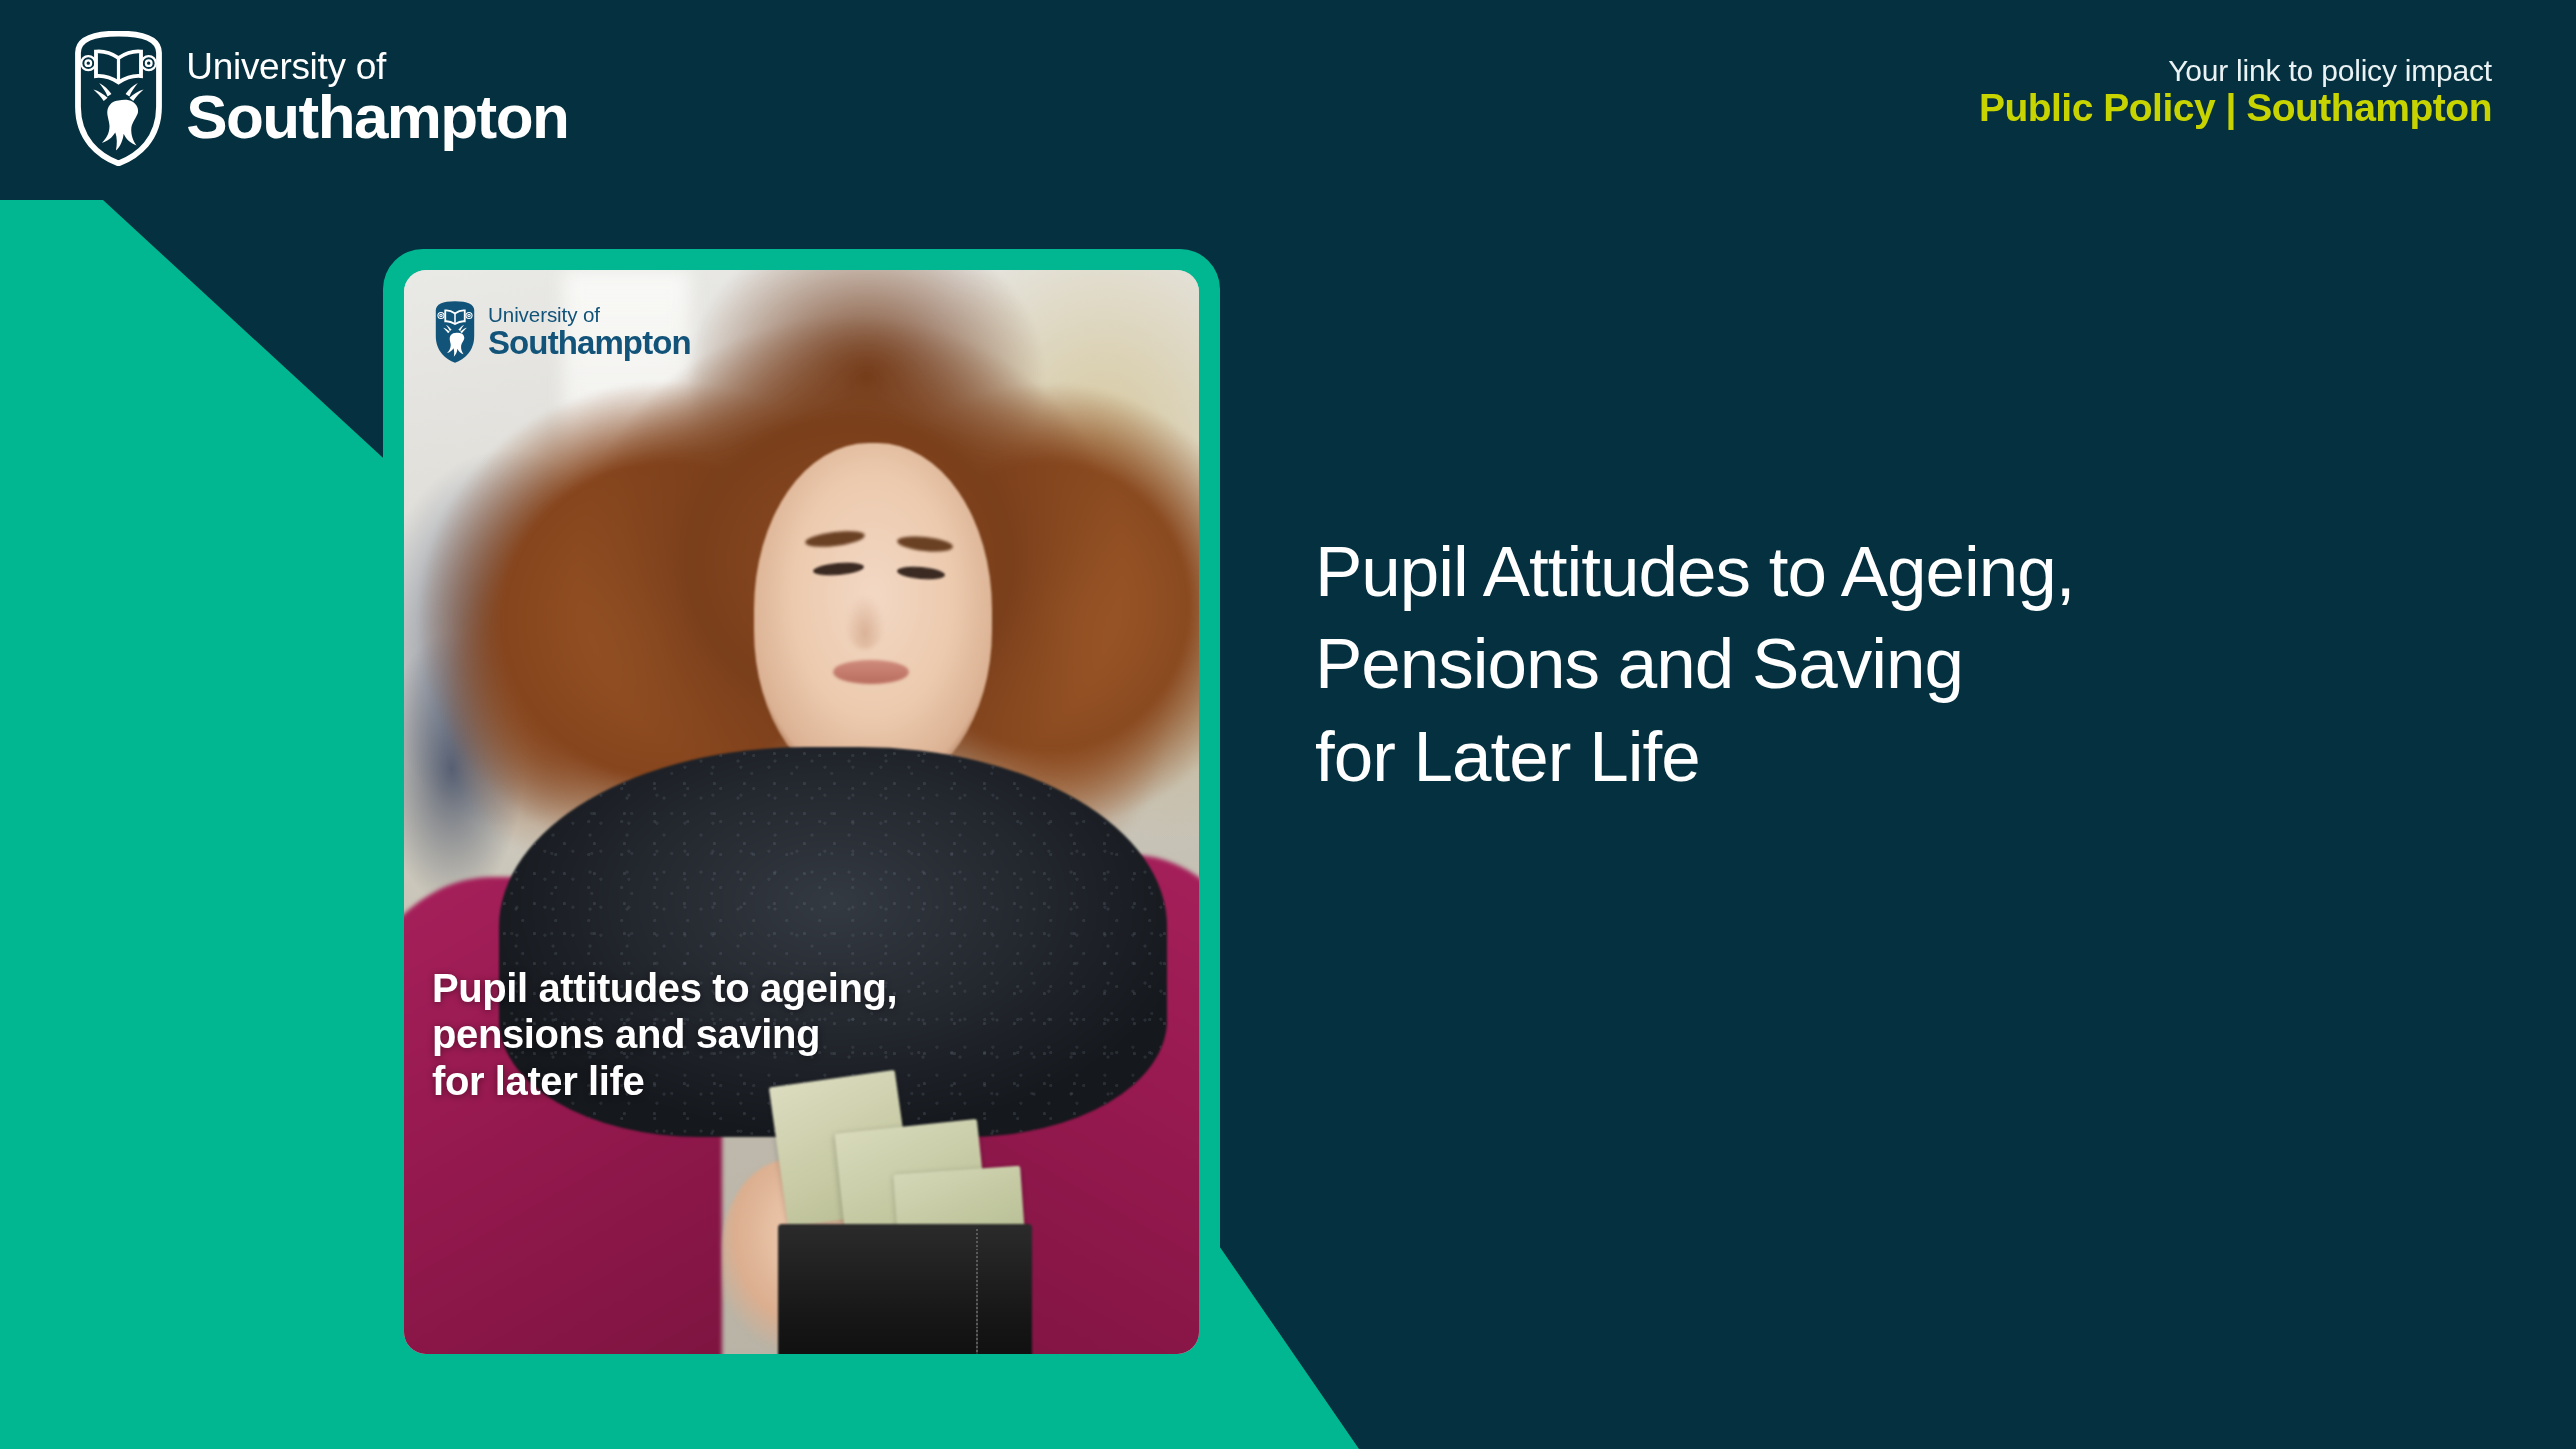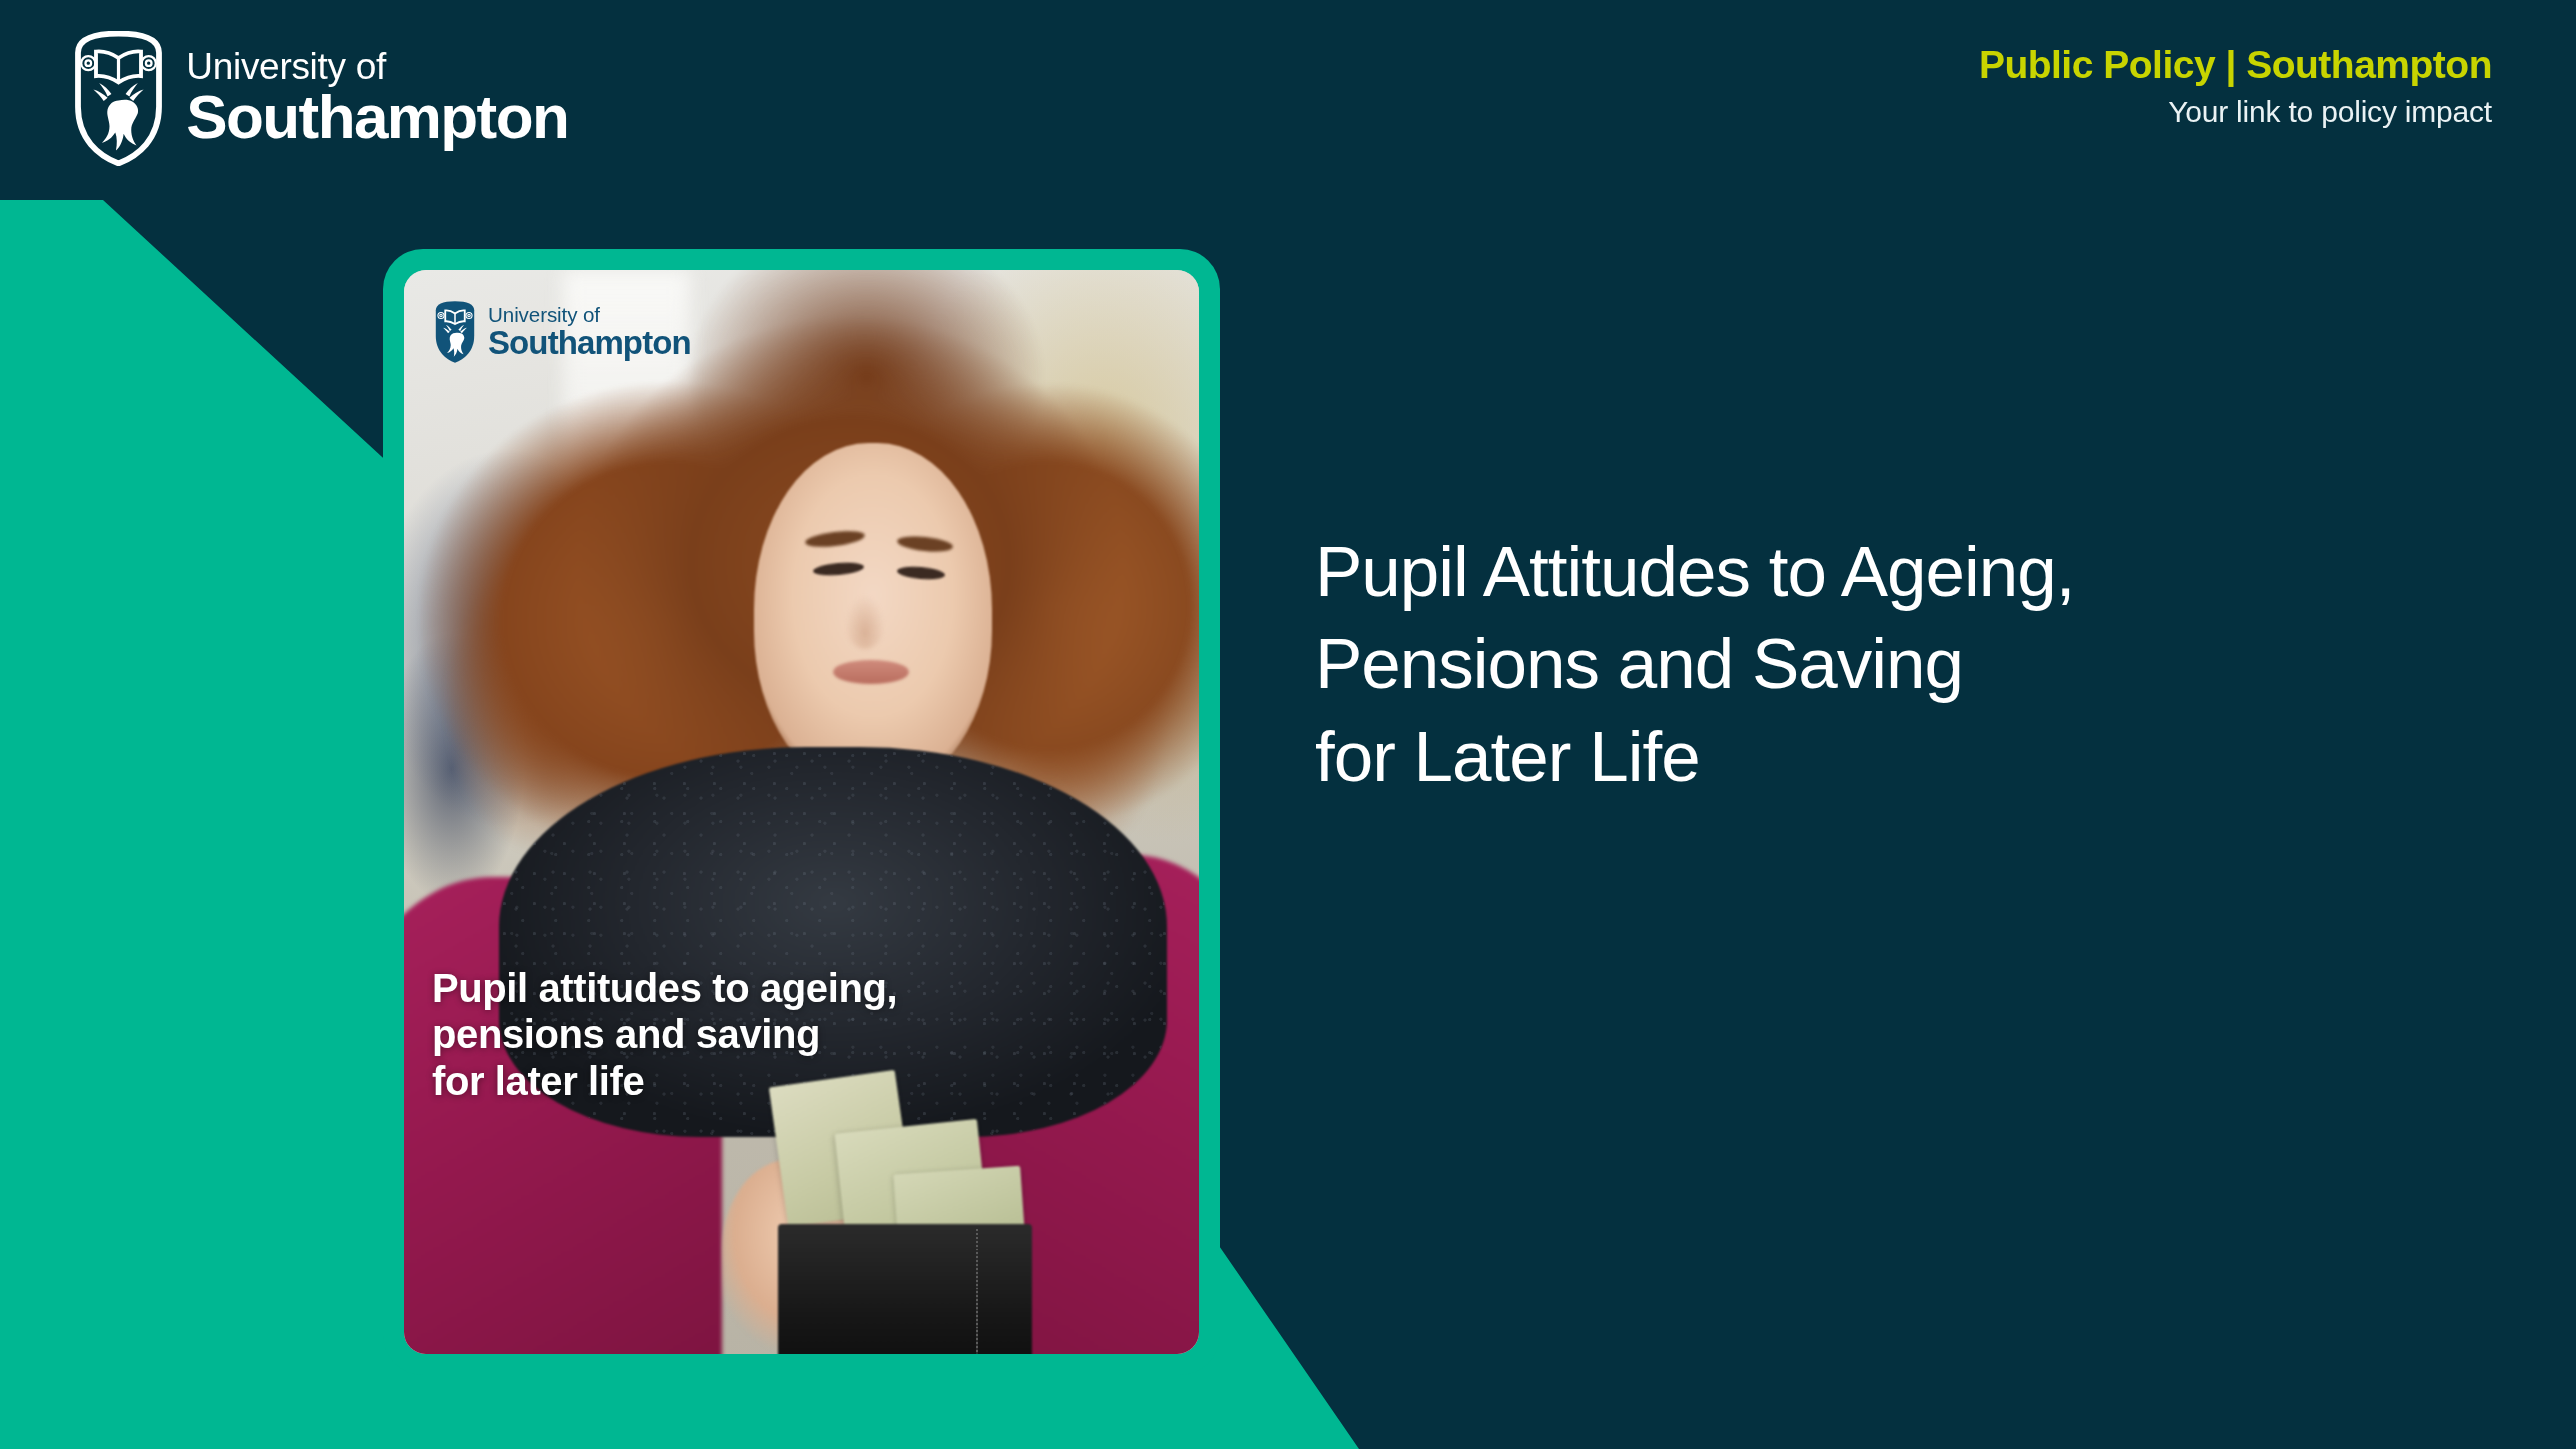--- a/index.html
+++ b/index.html
@@ -287,22 +287,22 @@
         <path d="M58 104 c-7-6-14-11-22-13 c6 6 12 11 16 18 Z M92 104 c7-6 14-11 22-13 c-6 6-12 11-16 18 Z
                  M64 98 c-5-7-11-13-19-17 c5 7 10 13 13 21 Z M86 98 c5-7 11-13 19-17 c-5 7-10 13-13 21 Z" fill="#ffffff"></path>
       </svg>
       <div class="wordmark">
         <span class="wm-top">University of</span>
         <span class="wm-bot">Southampton</span>
       </div>
     </div>
 
     <div id="policy-block">
+      <div id="policy-tagline">Your link to policy impact</div>
       <div id="policy-title">Public Policy | Southampton</div>
-      <div id="policy-tagline">Your link to policy impact</div>
     </div>
 
   </div>
 
   <div id="cover-card">
     <div id="cover-photo">
 
       <div class="ph" id="bg-street"></div>
       <div class="ph" id="bg-pillar"></div>
       <div class="ph" id="hair-side-l"></div>

